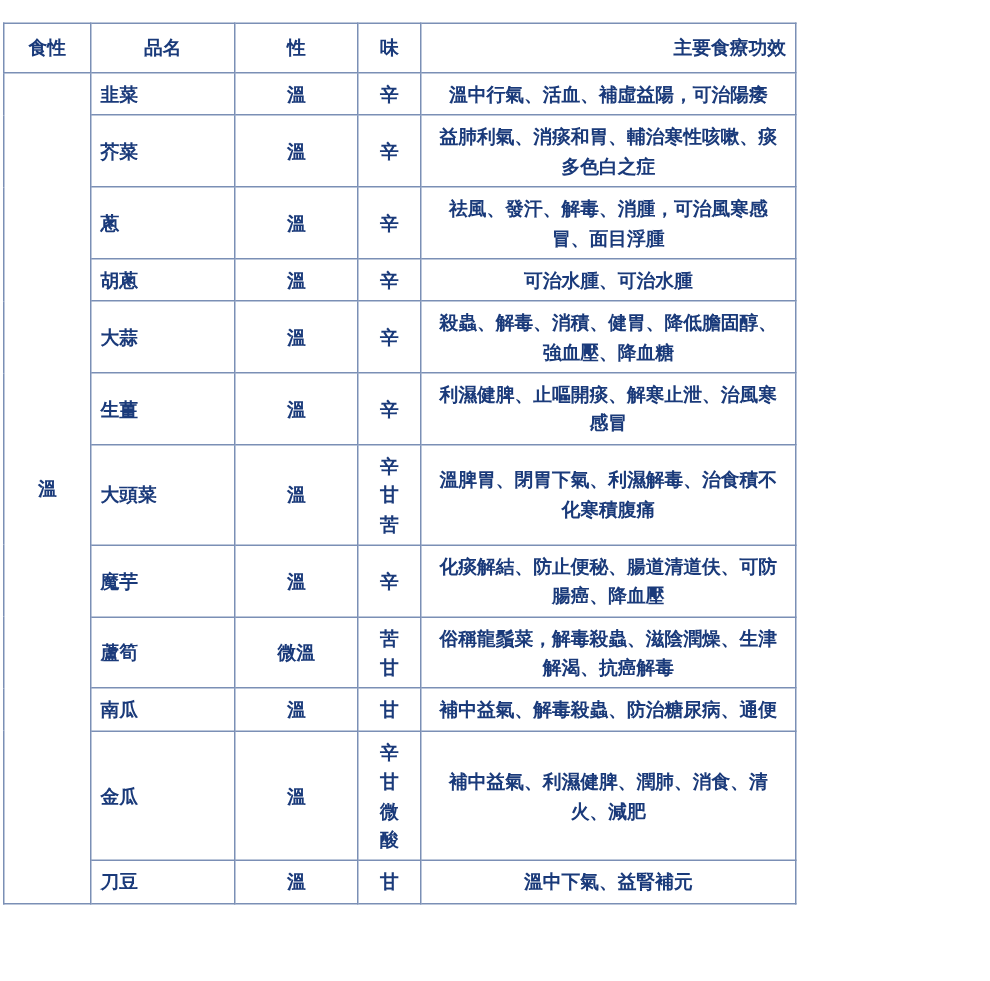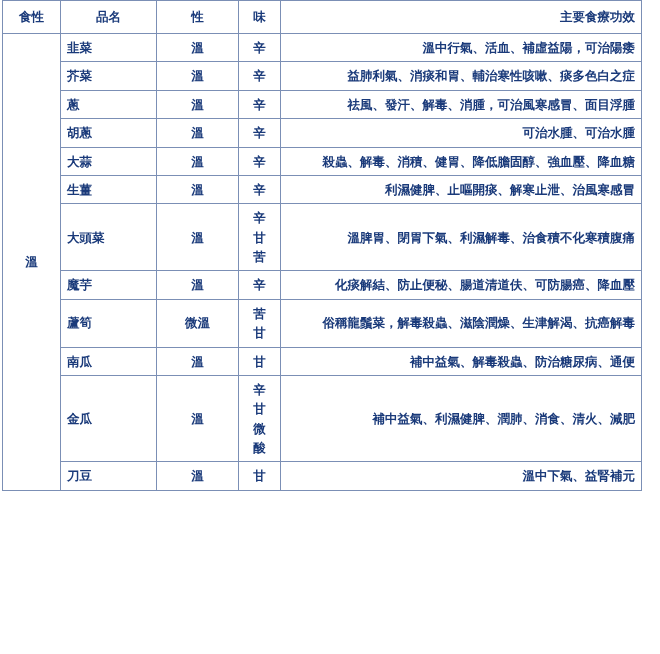--- a/index.html
+++ b/index.html
@@ -15,22 +15,22 @@
     overflow: hidden;
   }
   .page {
     position: relative;
     width: 660px;
     height: 654px;
     box-sizing: border-box;
   }
   table.food-table {
     border-collapse: collapse;
-    width: 640px;
-    margin: 0 0 0 2px;
+    width: 529px;
+    margin: 15px 0 0 2px;
     table-layout: fixed;
   }
   table.food-table td, table.food-table th {
     border: 1px solid #7b8fb5;
     padding: 4px 6px;
     vertical-align: middle;
     font-size: 12.5px;
     line-height: 1.55;
     color: #1a3a7a;
     font-weight: bold;
@@ -70,21 +70,21 @@
   }
   td.taste-cell {
     text-align: center;
     color: #1a3a7a;
     line-height: 1.35;
   }
   td.taste-cell .stack {
     display: block;
   }
   td.effect-cell {
-    text-align: right;
+    text-align: center;
     color: #1a3a7a;
     padding-left: 7px;
     padding-right: 7px;
   }
   .watermark {
     position: absolute;
     right: 8px;
     bottom: 6px;
     background: #5e6b74;
     color: #ffffff;

